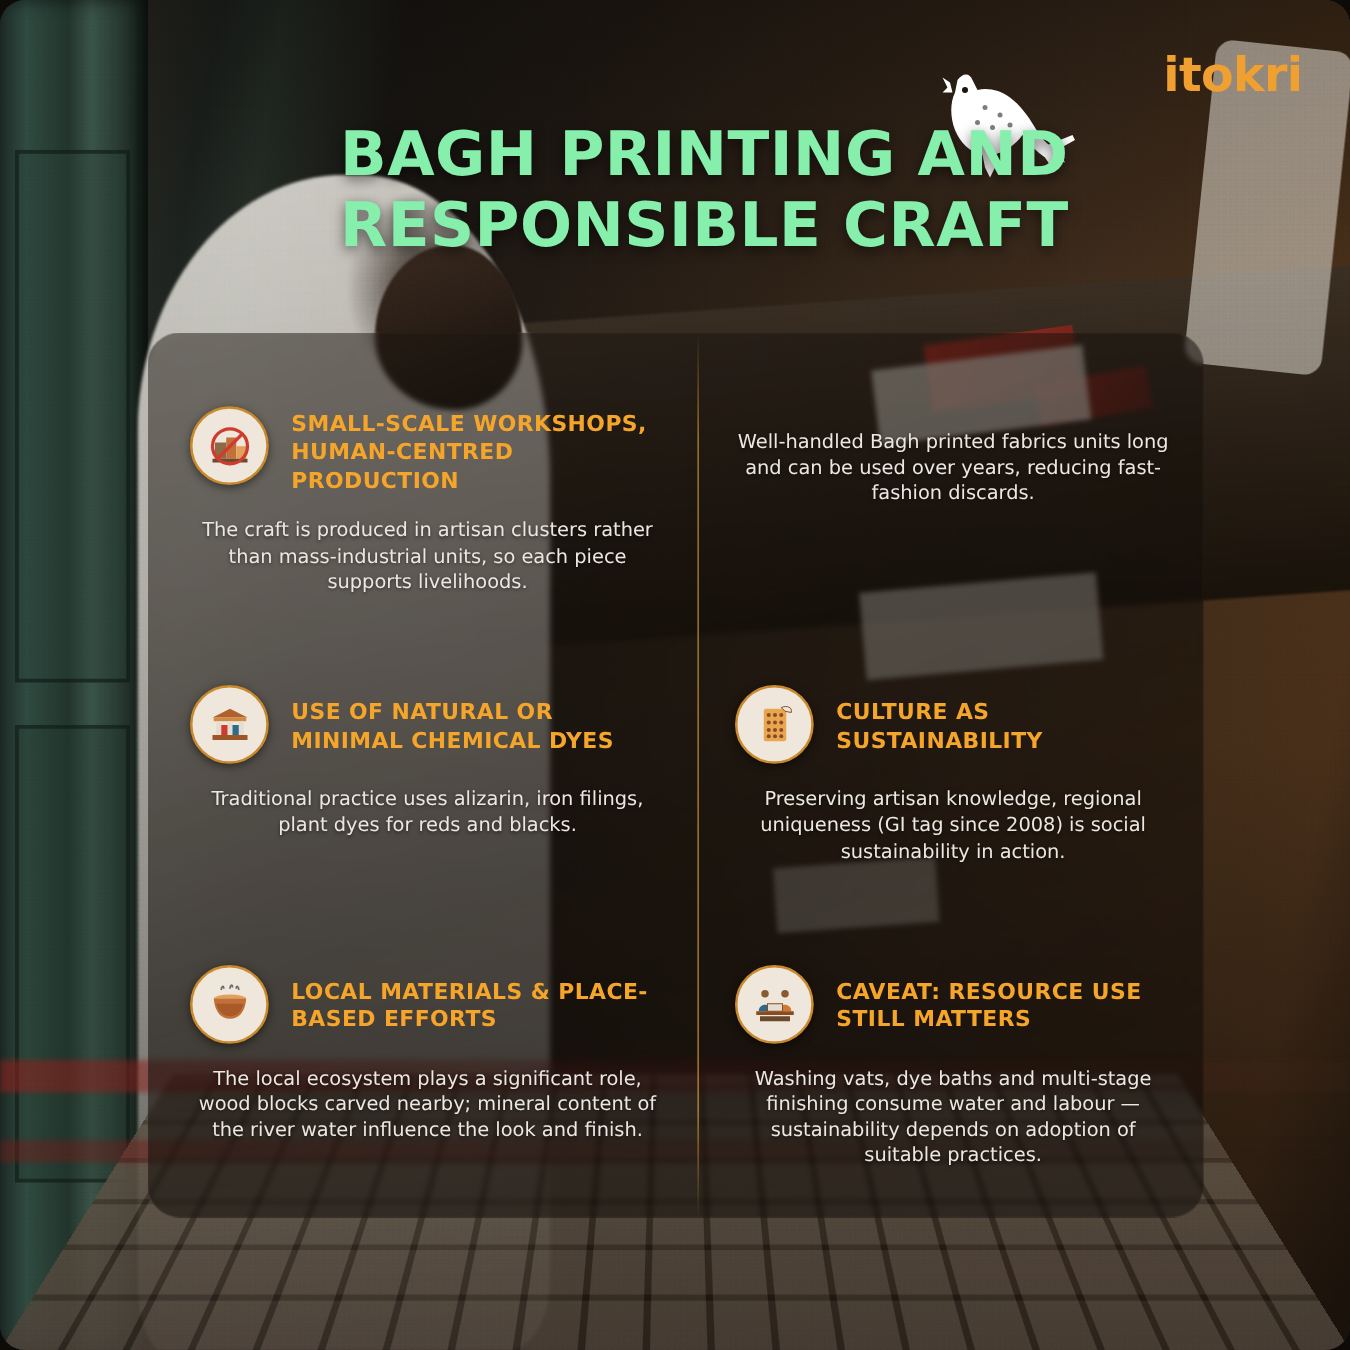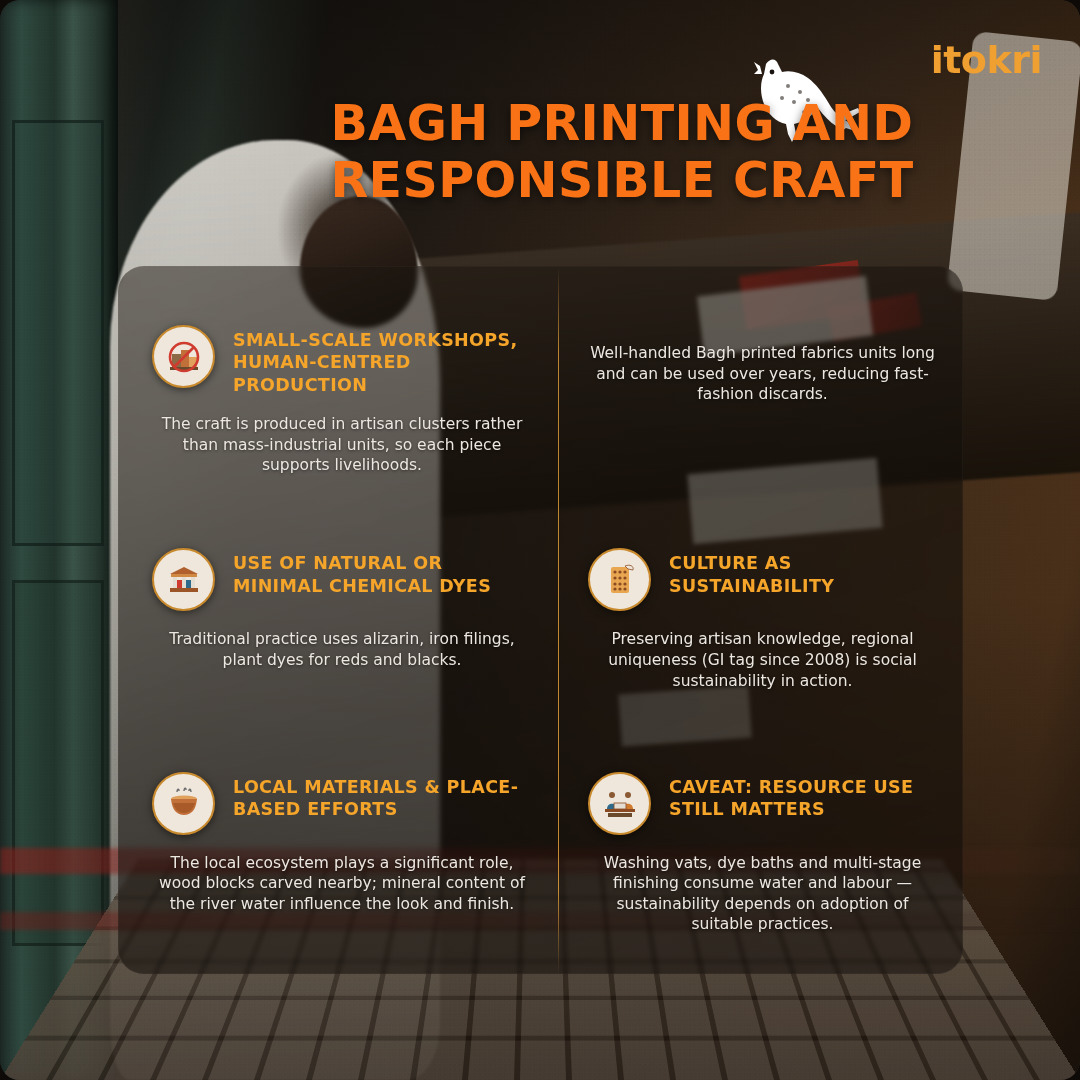--- a/index.html
+++ b/index.html
@@ -162,28 +162,27 @@
     position: absolute;
     left: 748px; top: 52px;
     width: 112px; height: 96px;
   }
 
   
   .headline {
     position: absolute;
     left: 272px; top: 96px;
     width: 700px;
-    color: #f97316;
+    color: #86efac;
     font-size: 49px;
     line-height: 1.16;
     font-weight: 800;
     letter-spacing: 0.4px;
     text-shadow: 0 3px 10px rgba(0,0,0,0.55);
     font-family: "DejaVu Sans", sans-serif;
-    text-align: center;
   }
 
   
   .panel {
     position: absolute;
     left: 118px; top: 266px;
     width: 845px; height: 708px;
     background: linear-gradient(160deg, rgba(30,24,18,0.50) 0%, rgba(18,14,10,0.58) 55%, rgba(14,10,8,0.50) 100%);
     border-radius: 26px;
     backdrop-filter: blur(2px);
@@ -236,21 +235,21 @@
     margin-top: 18px;
     color: #ece7e0;
     font-size: 15.5px;
     line-height: 1.33;
     max-width: 400px;
     font-family: "DejaVu Sans", sans-serif;
     text-shadow: 0 1px 3px rgba(0,0,0,0.5);
     text-align: center;
   }
   .cell.right .cell-body { max-width: 368px; }
-  .cell.r2 .cell-head, .cell.r3 .cell-head { }
+  .cell.r2 .cell-head, .cell.r3 .cell-head { align-items: center; }
 </style>
 </head>
 <body>
 
 <div id="poster">
 
   <div class="bg">
     <div class="bg-door">
       <div class="bg-door-panel"></div>
       <div class="bg-door-panel2"></div>

